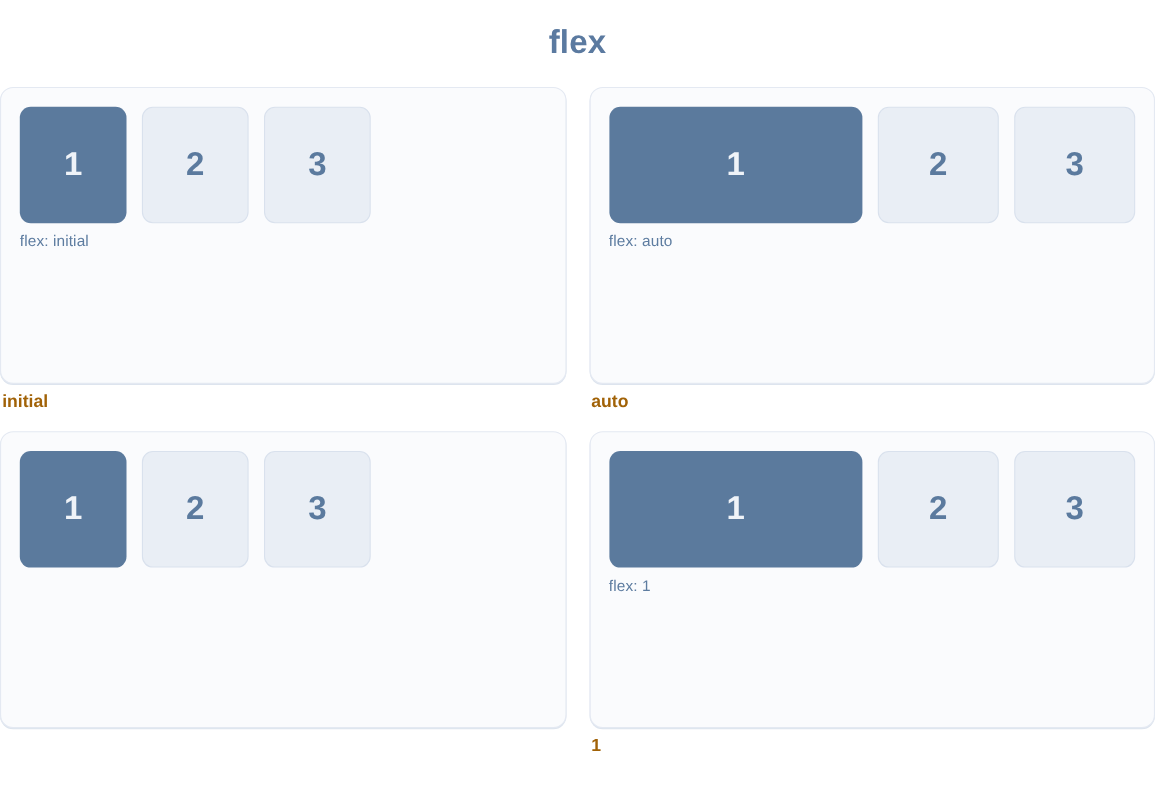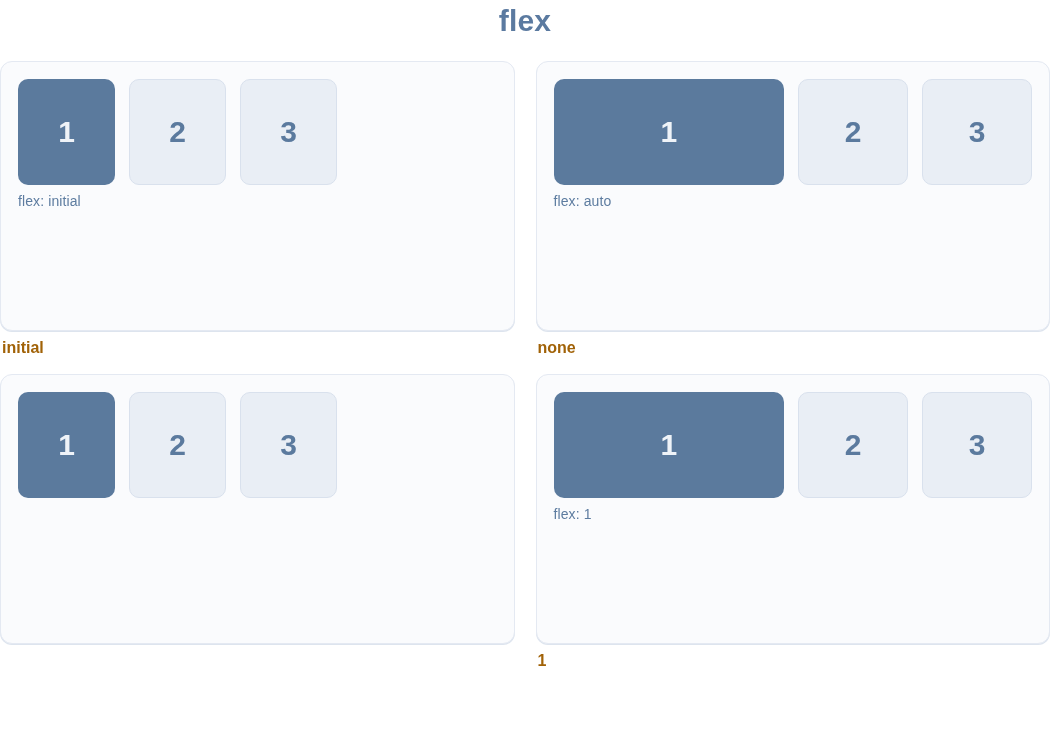--- a/index.html
+++ b/index.html
@@ -2,21 +2,21 @@
 <html><head>
 <meta charset="utf-8">
 <style>
   * { margin: 0; padding: 0; box-sizing: border-box; }
   html, body {
     width: 1056px; height: 733px;
     background: #ffffff;
     font-family: "Liberation Sans", "DejaVu Sans", sans-serif;
     overflow: hidden;
   }
-  .page { width: 1056px; height: 733px; padding: 3px 6px 0 0; }
+  .page { width: 1056px; height: 733px; padding: 21px 6px 0 0; }
 
   .page-title {
     text-align: center;
     font-size: 30px;
     font-weight: 700;
     color: #5b7aa0;
     letter-spacing: 0.2px;
     height: 38px;
     line-height: 36px;
   }
@@ -104,21 +104,21 @@
 
     <section class="cell">
       <div class="panel">
         <div class="boxes layout-grow">
           <div class="box box-primary">1</div>
           <div class="box box-muted">2</div>
           <div class="box box-muted">3</div>
         </div>
         <div class="panel-label">flex: auto</div>
       </div>
-      <div class="caption">none</div>
+      <div class="caption">auto</div>
     </section>
 
     <section class="cell">
       <div class="panel">
         <div class="boxes layout-fixed">
           <div class="box box-primary">1</div>
           <div class="box box-muted">2</div>
           <div class="box box-muted">3</div>
         </div>
       </div>

